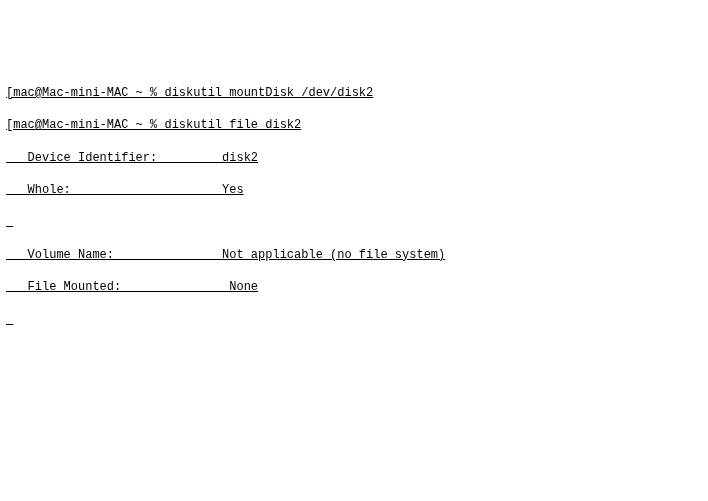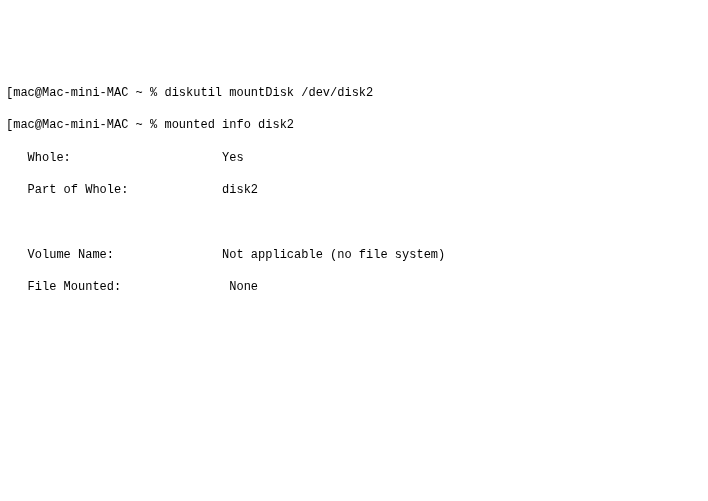--- a/index.html
+++ b/index.html
@@ -15,32 +15,33 @@
       color: #000000;
       padding: 4px 6px;
       white-space: pre;
     }
     .terminal {
       display: block;
     }
     .line {
       display: block;
       min-height: 1.35em;
+      text-decoration: underline;
     }
   </style>
 </head>
 <body>
 
 
 
 <div class="terminal">
 <span class="line">[mac@Mac-mini-MAC ~ % diskutil mountDisk /dev/disk2</span>
-<span class="line">[mac@Mac-mini-MAC ~ % mounted info disk2</span>
+<span class="line">[mac@Mac-mini-MAC ~ % diskutil file disk2</span>
+<span class="line">   Device Identifier:         disk2</span>
 <span class="line">   Whole:                     Yes</span>
-<span class="line">   Part of Whole:             disk2</span>
 <span class="line"> </span>
 <span class="line">   Volume Name:               Not applicable (no file system)</span>
 <span class="line">   File Mounted:               None</span>
 <span class="line"> </span>
 
 
 
 
 
 

